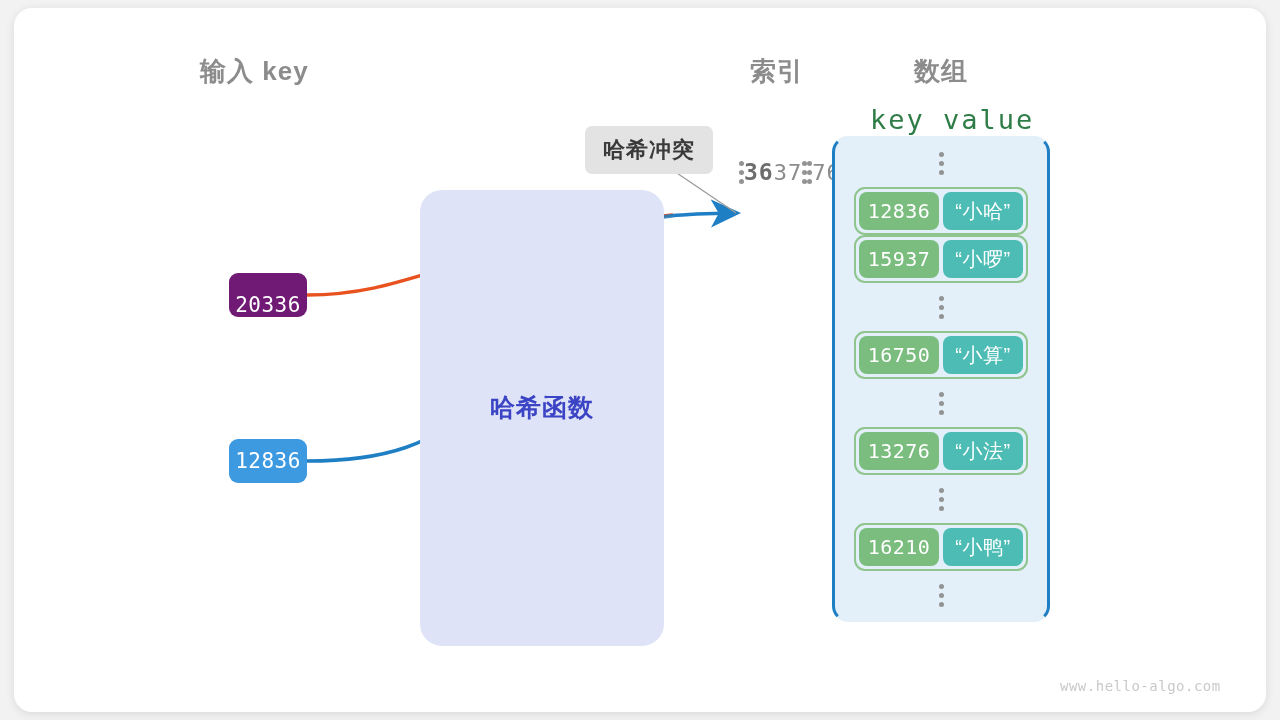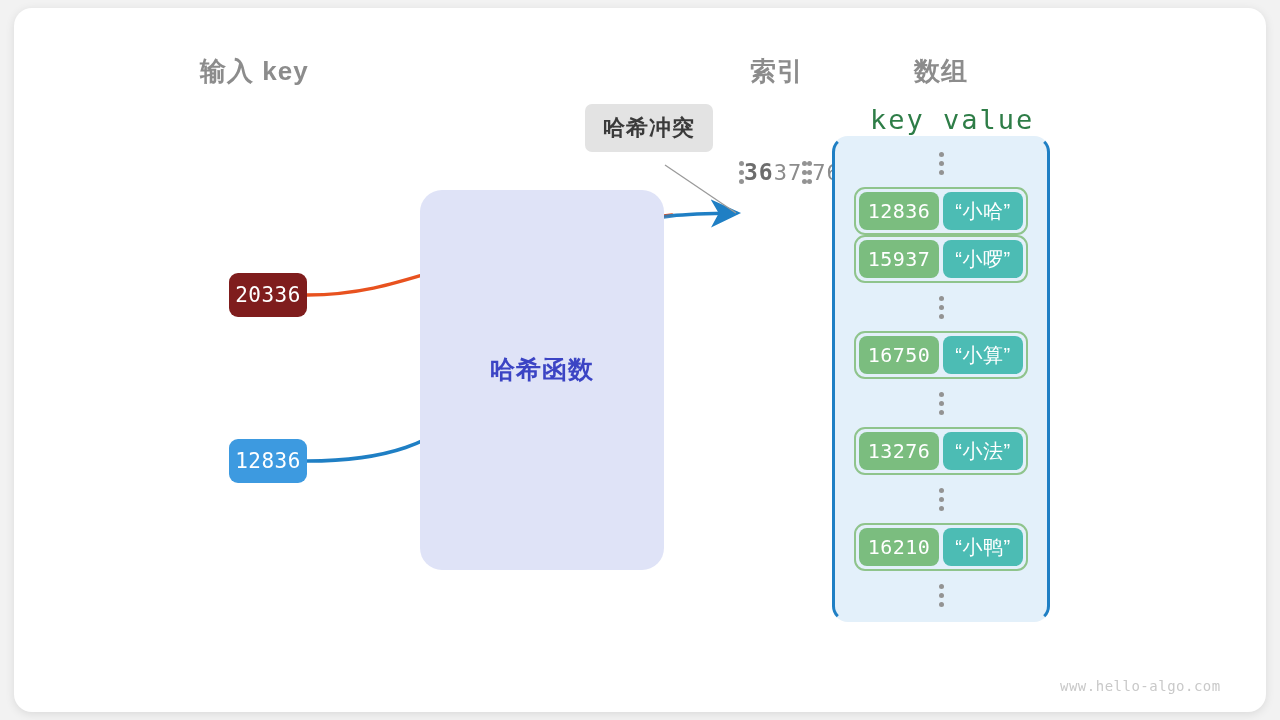--- a/index.html
+++ b/index.html
@@ -41,27 +41,27 @@
     width: 78px;
     height: 44px;
     border-radius: 9px;
     display: flex;
     align-items: center;
     justify-content: center;
     color: #ffffff;
     font-size: 21px;
     letter-spacing: 0.5px;
   }
-  .chip-orange { background: #7f1d1d; }
+  .chip-orange { background: #701a75; align-items: flex-end; }
   .chip-blue   { background: #3d9ae0; }
 
   
   #hash-box {
     width: 244px;
-    height: 380px;
+    height: 456px;
     background: #dfe3f7;
     border-radius: 22px;
     display: flex;
     flex-direction: column;
     align-items: center;
     justify-content: center;
     gap: 29px;
   }
   #hash-box .hf-title {
     color: #3b44c4;
@@ -220,21 +220,21 @@
     <span>20336</span>
   </div>
   <div class="abs chip chip-blue mono" style="left:215px; top:431px;">
     <span>12836</span>
   </div>
 
   <div class="abs" id="hash-box" style="left:406px; top:182px;">
     <div class="hf-title">哈希函数</div>
   </div>
 
-  <div class="abs" id="collision-label" style="left:571px; top:96px;">哈希冲突</div>
+  <div class="abs" id="collision-label" style="left:571px; top:118px;">哈希冲突</div>
 
   <div class="abs" id="index-col" style="left:725px; top:140px;">
       <div class="idx-row">
         <div class="vdots">
           <i></i>
           <i></i>
           <i></i>
         </div>
       </div>
       <div class="idx-row">

